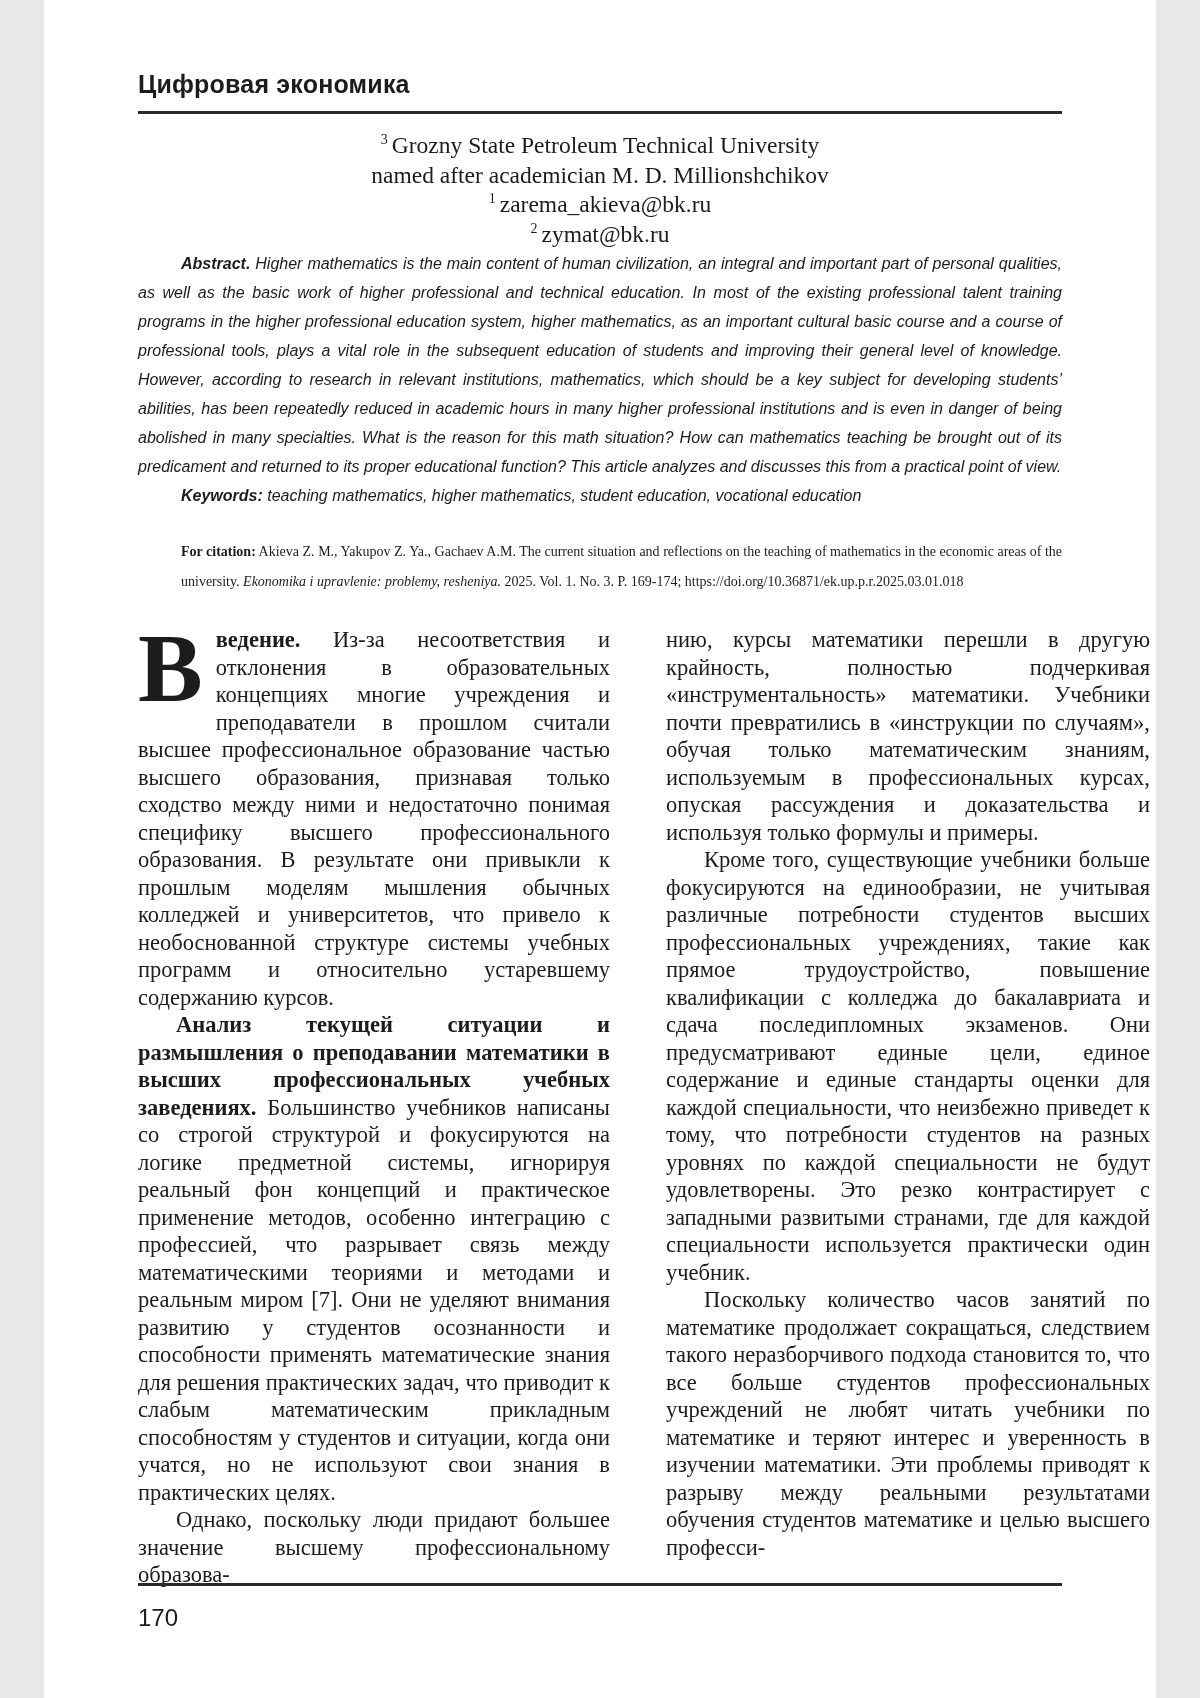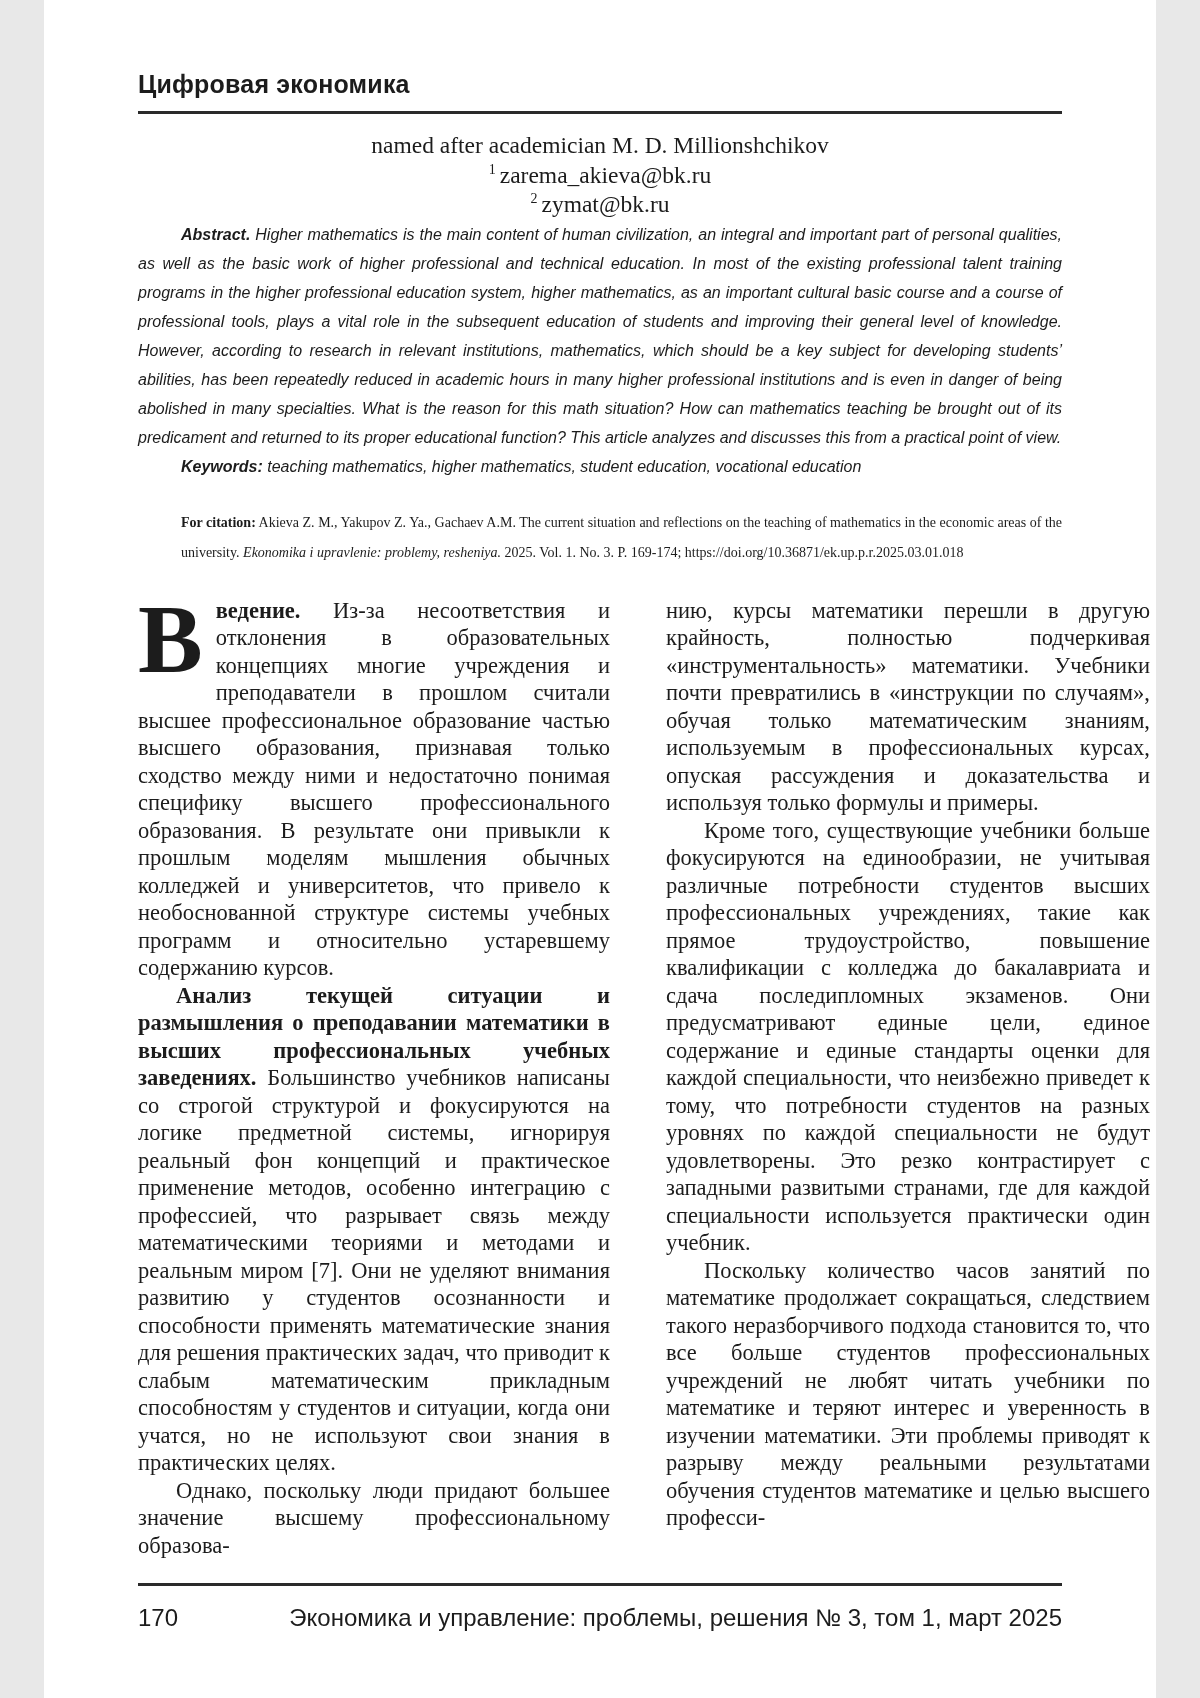--- a/index.html
+++ b/index.html
@@ -110,20 +110,21 @@
 </style>
 </head>
 <body>
 
 <div class="page">
 
   <div class="runhead">Цифровая экономика</div>
   <hr class="head-rule">
 
   <div class="affil">
+    <div><sup>3</sup><span>Grozny State Petroleum Technical University</span></div>
     <div>named after academician M. D. Millionshchikov</div>
     <div><sup>1</sup><span>zarema_akieva@bk.ru</span></div>
     <div><sup>2</sup><span>zymat@bk.ru</span></div>
   </div>
 
   <div class="abstract-block">
     <p><span class="lbl">Abstract.</span><span> Higher mathematics is the main content of human civilization, an integral and important part of personal qualities, as well as the basic work of higher professional and technical education. In most of the existing professional talent training programs in the higher professional education system, higher mathematics, as an important cultural basic course and a course of professional tools, plays a vital role in the subsequent education of students and improving their general level of knowledge. However, according to research in relevant institutions, mathematics, which should be a key subject for developing students’ abilities, has been repeatedly reduced in academic hours in many higher professional institutions and is even in danger of being abolished in many specialties. What is the reason for this math situation? How can mathematics teaching be brought out of its predicament and returned to its proper educational function? This article analyzes and discusses this from a practical point of view.</span></p>
     <p><span class="lbl">Keywords:</span><span> teaching mathematics, higher mathematics, student education, vocational education</span></p>
   </div>
 
@@ -145,17 +146,16 @@
       <p class="cont-start">нию, курсы математики перешли в другую крайность, полностью подчеркивая «инструментальность» математики. Учебники почти превратились в «инструкции по случаям», обучая только математическим знаниям, используемым в профессиональных курсах, опуская рассуждения и доказательства и используя только формулы и примеры.</p>
       <p class="indent">Кроме того, существующие учебники больше фокусируются на единообразии, не учитывая различные потребности студентов высших профессиональных учреждениях, такие как прямое трудоустройство, повышение квалификации с колледжа до бакалавриата и сдача последипломных экзаменов. Они предусматривают единые цели, единое содержание и единые стандарты оценки для каждой специальности, что неизбежно приведет к тому, что потребности студентов на разных уровнях по каждой специальности не будут удовлетворены. Это резко контрастирует с западными развитыми странами, где для каждой специальности используется практически один учебник.</p>
       <p class="indent cont">Поскольку количество часов занятий по математике продолжает сокращаться, следствием такого неразборчивого подхода становится то, что все больше студентов профессиональных учреждений не любят читать учебники по математике и теряют интерес и уверенность в изучении математики. Эти проблемы приводят к разрыву между реальными результатами обучения студентов математике и целью высшего професси-</p>
     </div>
   </div>
 
   <div class="footer">
     <hr class="foot-rule">
     <div class="foot-row">
       <span>170</span>
-      <span>Экономика и управление: проблемы, решения № 3, том 1, март 2025</span>
     </div>
   </div>
 
 </div>
 
 </body></html>

